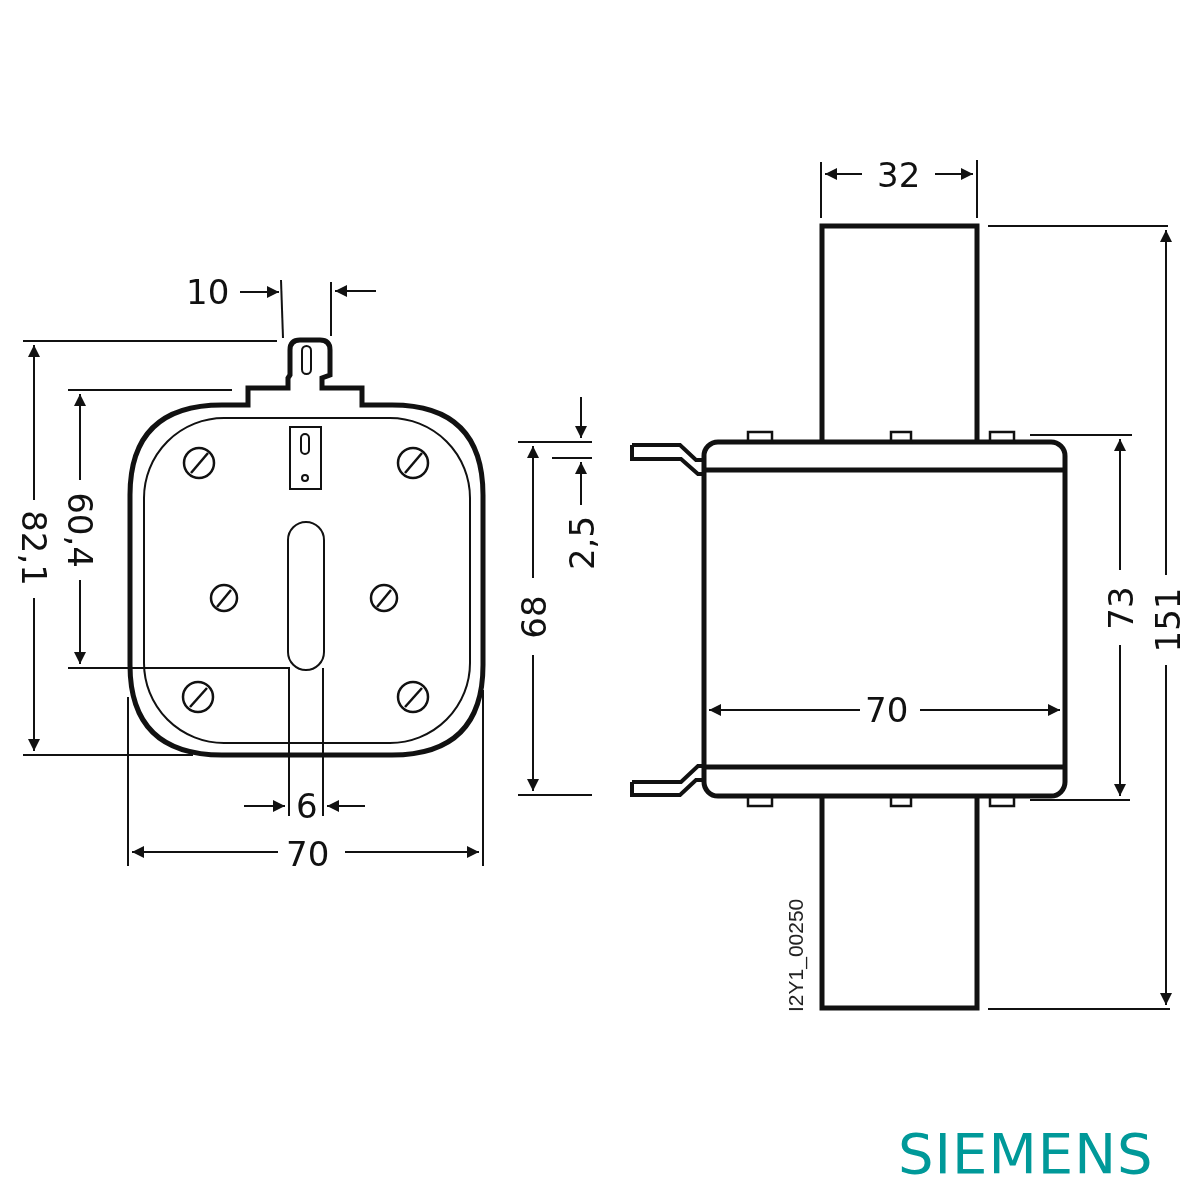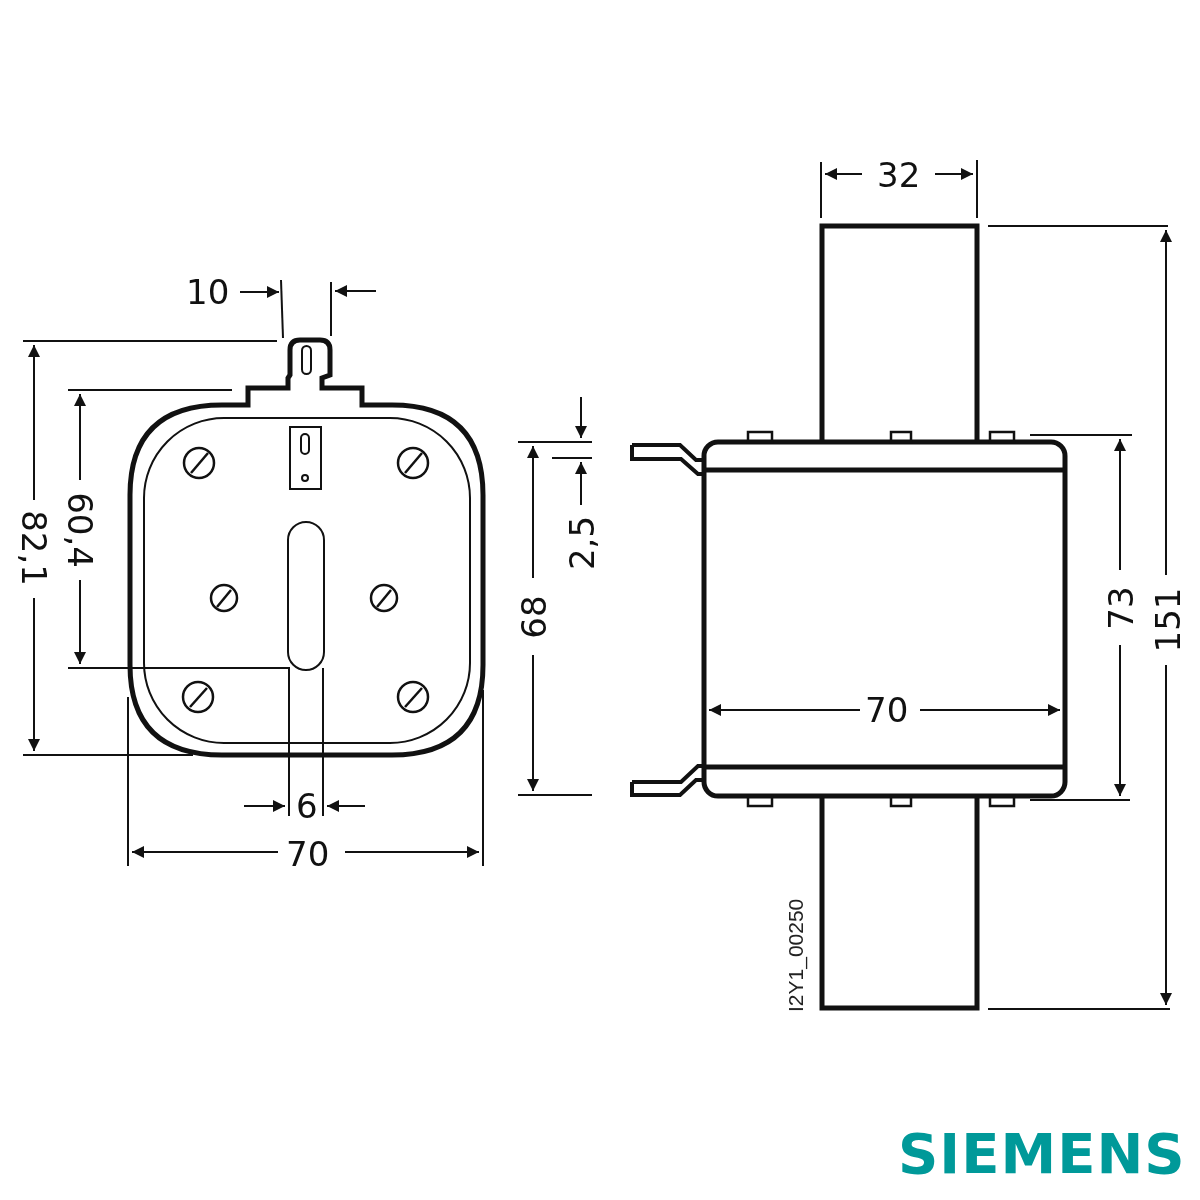--- a/index.html
+++ b/index.html
@@ -1,21 +1,21 @@
 <!DOCTYPE html>
 <html><head>
 <meta charset="utf-8">
 <style>
   html, body { margin: 0; padding: 0; background: #ffffff; }
   body { width: 1200px; height: 1200px; position: relative; overflow: hidden; }
   #drawing { position: absolute; left: 0; top: 0; width: 1200px; height: 1200px; }
   .dim { font-family: "DejaVu Sans", sans-serif; font-size: 34px; fill: #111; }
   .code { font-family: "Liberation Sans", sans-serif; font-size: 21px; fill: #222; }
   .logo { position: absolute; left: 898px; top: 1126px; font-family: "DejaVu Sans", sans-serif;
-          font-weight: bold; font-size: 56px; letter-spacing: 1px; color: #009999; line-height: 1; }
+          font-weight: normal; font-size: 56px; letter-spacing: 1px; color: #009999; line-height: 1; }
 </style>
 </head>
 <body>
 
 <svg id="drawing" viewBox="0 0 1200 1200" xmlns="http://www.w3.org/2000/svg">
   <defs>
     <marker id="arr" viewBox="0 0 10 10" refX="10" refY="5" markerWidth="10" markerHeight="8" orient="auto-start-reverse" markerUnits="userSpaceOnUse">
       <path d="M0,1 L10,5 L0,9 z" fill="#111"></path>
     </marker>
     <marker id="arrL" viewBox="0 0 10 10" refX="10" refY="5" markerWidth="22" markerHeight="12" orient="auto-start-reverse" markerUnits="userSpaceOnUse">

